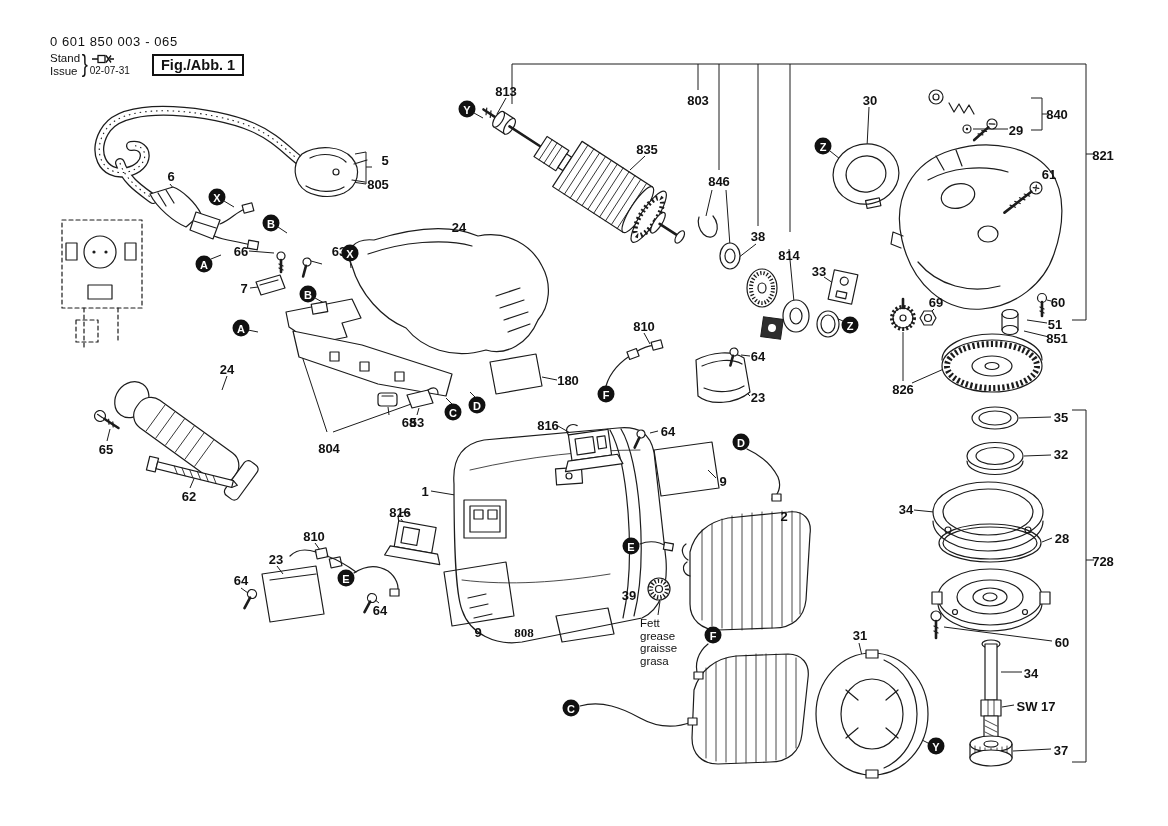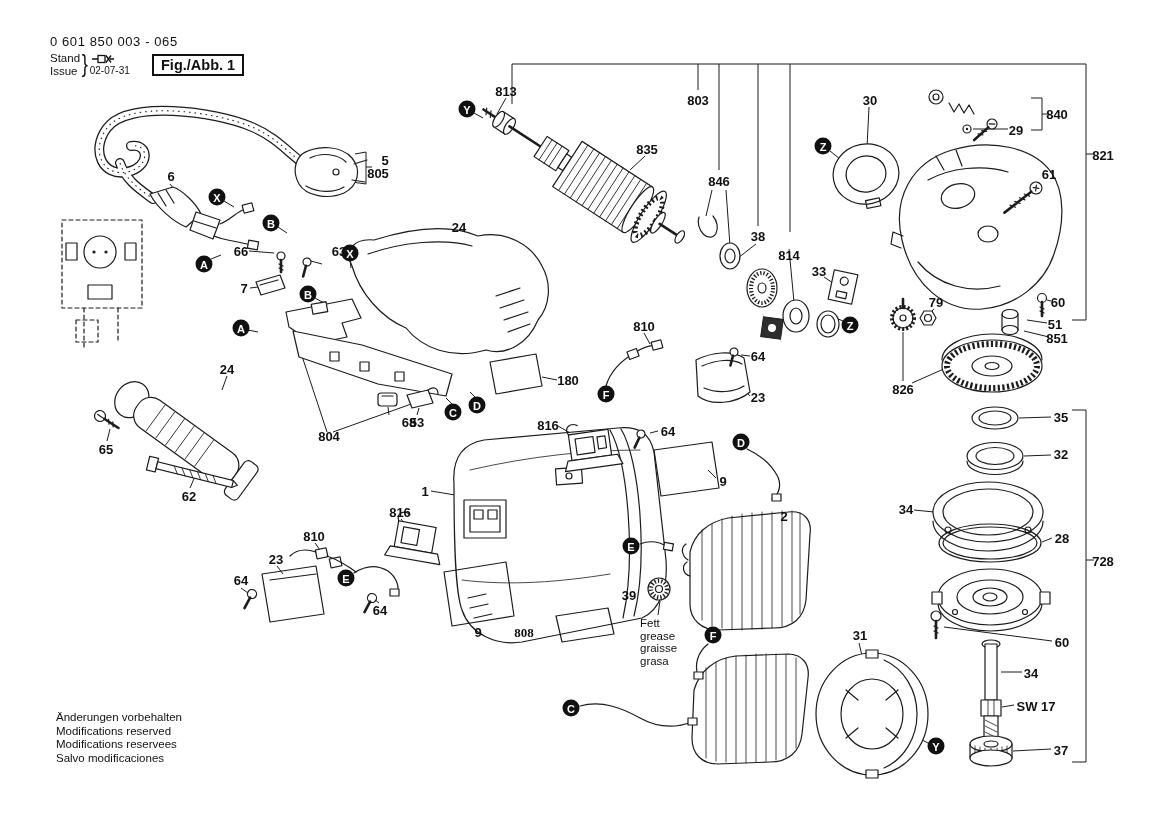--- a/index.html
+++ b/index.html
@@ -411,61 +411,55 @@
 
   <div id="fig-box">Fig./Abb. 1</div>
 
   <div id="grease-note">
       <div>Fett</div>
       <div>grease</div>
       <div>graisse</div>
       <div>grasa</div>
     </div>
 
-  <div id="footer">
-      <div>Änderungen vorbehalten</div>
-      <div>Modifications reserved</div>
-      <div>Modifications reservees</div>
-      <div>Salvo modificaciones</div>
-    </div>
 
 <div class="callout" style="left: 506px; top: 91px;">813</div>
     <div class="callout" style="left: 647px; top: 149px;">835</div>
     <div class="callout" style="left: 698px; top: 100px;">803</div>
     <div class="callout" style="left: 719px; top: 181px; text-align: right;">846</div>
     <div class="callout" style="left: 758px; top: 236px;">38</div>
     <div class="callout" style="left: 789px; top: 241px; margin-top: 14px;">814</div>
     <div class="callout" style="left: 870px; top: 100px;">30</div>
     <div class="callout" style="left: 1016px; top: 130px;">29</div>
     <div class="callout" style="left: 1057px; top: 114px;">840</div>
     <div class="callout" style="left: 1103px; top: 155px;">821</div>
     <div class="callout" style="left: 1049px; top: 174px;">61</div>
     <div class="callout" style="left: 385px; top: 160px;">5</div>
-    <div class="callout" style="left: 378px; top: 173px;">805</div>
+    <div class="callout" style="left: 378px; top: 184px;">805</div>
     <div class="callout" style="left: 171px; top: 176px;">6</div>
     <div class="callout" style="left: 241px; top: 251px;">66</div>
     <div class="callout" style="left: 329px; top: 251px; padding-left: 20px;">63</div>
     <div class="callout" style="left: 244px; top: 288px;">7</div>
     <div class="callout" style="left: 459px; top: 227px;">24</div>
     <div class="callout" style="left: 819px; top: 271px;">33</div>
     <div class="callout" style="left: 1058px; top: 302px;">60</div>
     <div class="callout" style="left: 1055px; top: 324px;">51</div>
     <div class="callout" style="left: 1057px; top: 338px;">851</div>
-    <div class="callout" style="left: 936px; top: 302px;">79</div>
+    <div class="callout" style="left: 936px; top: 302px;">69</div>
     <div class="callout" style="left: 903px; top: 389px;">826</div>
     <div class="callout" style="left: 758px; top: 356px;">64</div>
     <div class="callout" style="left: 758px; top: 397px;">23</div>
     <div class="callout" style="left: 644px; top: 326px;">810</div>
     <div class="callout" style="left: 548px; top: 425px;">816</div>
     <div class="callout" style="left: 668px; top: 431px;">64</div>
     <div class="callout" style="left: 723px; top: 481px;">9</div>
     <div class="callout" style="left: 568px; top: 380px;">180</div>
     <div class="callout" style="left: 389px; top: 422px; margin-left: 20px;">68</div>
     <div class="callout" style="left: 417px; top: 422px;">53</div>
-    <div class="callout" style="left: 329px; top: 436px;">804</div>
+    <div class="callout" style="left: 329px; top: 448px;">804</div>
     <div class="callout" style="left: 227px; top: 369px;">24</div>
     <div class="callout" style="left: 106px; top: 449px;">65</div>
     <div class="callout" style="left: 189px; top: 496px;">62</div>
     <div class="callout" style="left: 425px; top: 491px;">1</div>
     <div class="callout" style="left: 400px; top: 512px;">816</div>
     <div class="callout" style="left: 314px; top: 536px;">810</div>
     <div class="callout" style="left: 276px; top: 559px;">23</div>
     <div class="callout" style="left: 241px; top: 580px;">64</div>
     <div class="callout" style="left: 380px; top: 610px;">64</div>
     <div class="callout" style="left: 478px; top: 632px;">9</div>

